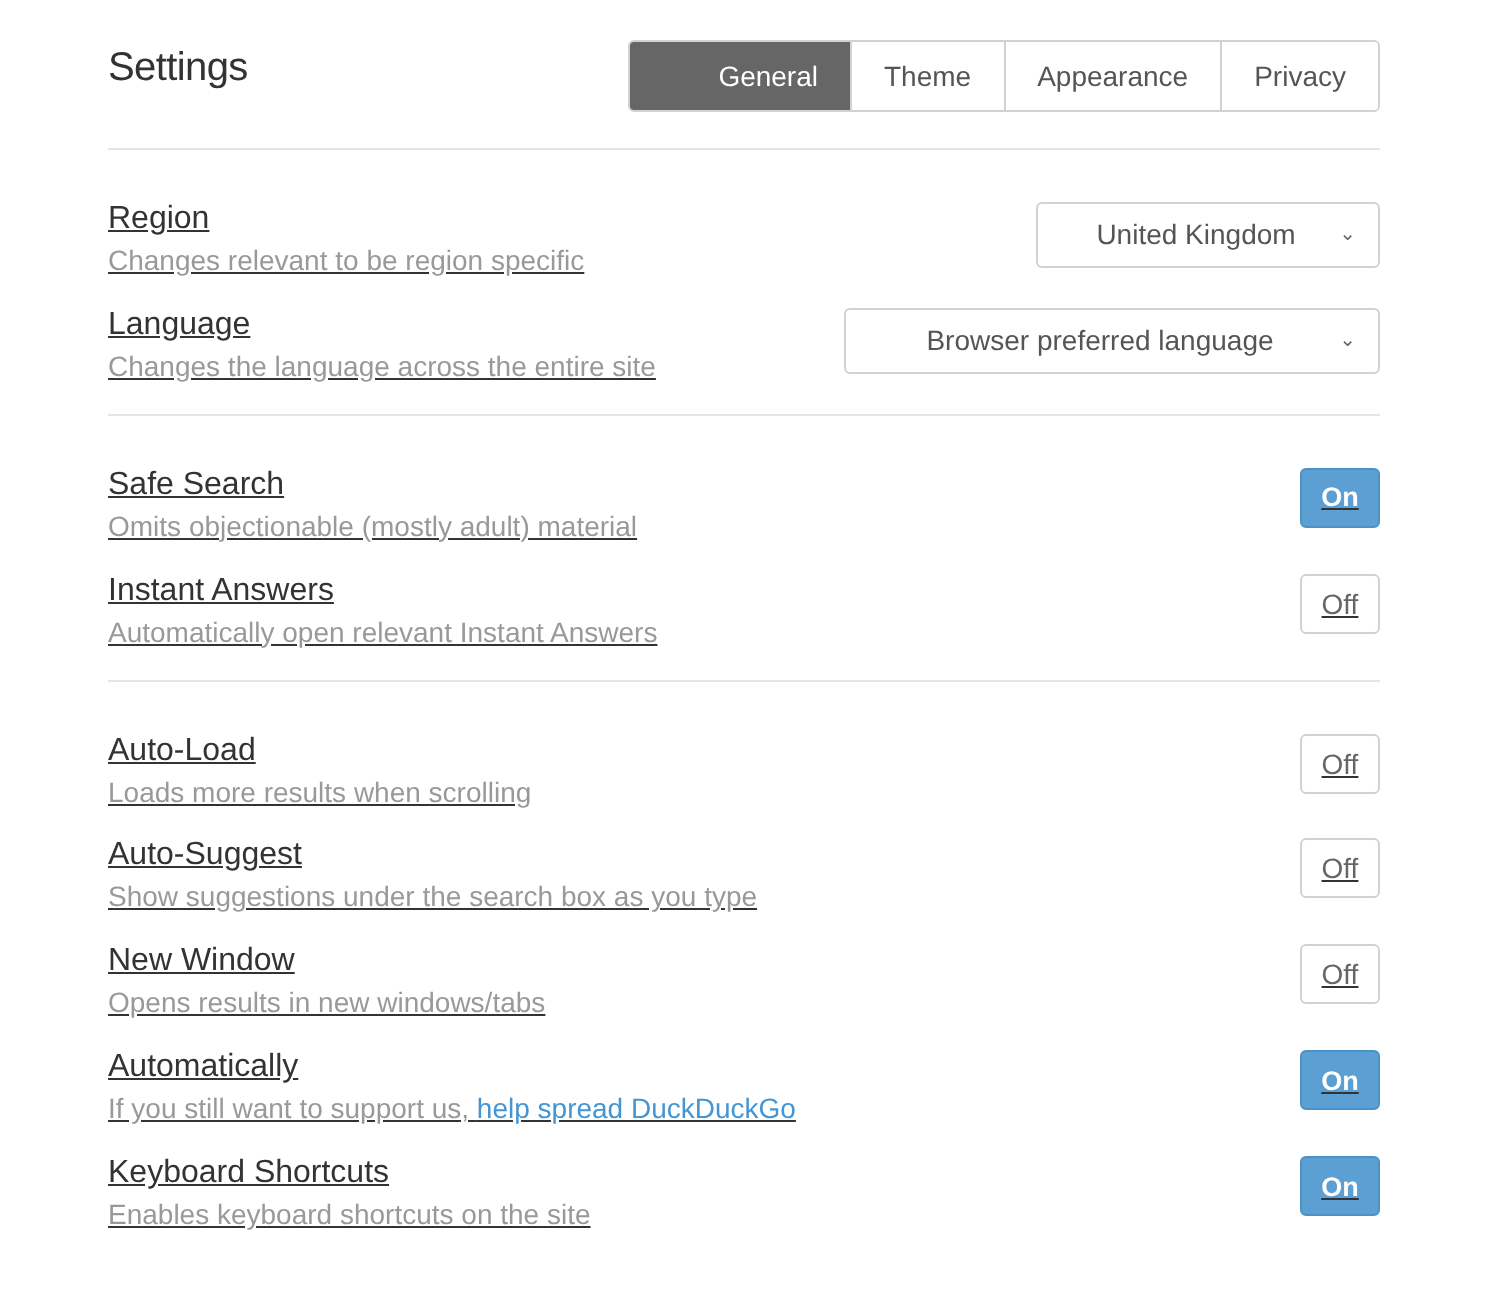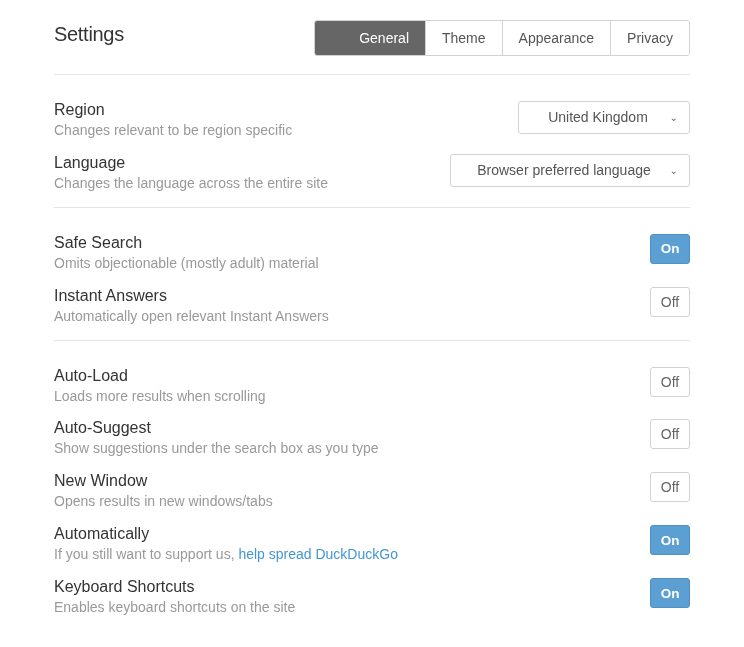--- a/index.html
+++ b/index.html
@@ -51,20 +51,21 @@
   .group {
     border-bottom: 1px solid #e5e5e5;
     padding: 12px 0 14px 0;
   }
   .group:last-child { border-bottom: none; }
   .row {
     display: flex;
     align-items: flex-start;
     justify-content: space-between;
     padding-top: 14px;
+    text-decoration: underline;
   }
   .row:first-child { padding-top: 14px; }
   .lbl {
     flex: 1;
     min-width: 0;
   }
   .lbl-title {
     font-size: 16px;
     font-weight: 400;
     color: #333;
@@ -96,21 +97,21 @@
     border-radius: 3px;
     padding: 7px 34px 7px 22px;
     font-size: 14px;
     color: #555;
     text-align: center;
     text-align-last: center;
     cursor: pointer;
     line-height: 1.2;
   }
   .select.sm select { width: 172px; }
-  .select.lg select { width: 240px; }
+  .select.lg select { width: 268px; }
   .select .chev {
     position: absolute;
     right: 12px;
     top: 50%;
     transform: translateY(-50%);
     pointer-events: none;
     color: #666;
     font-size: 10px;
   }
   .toggle {

